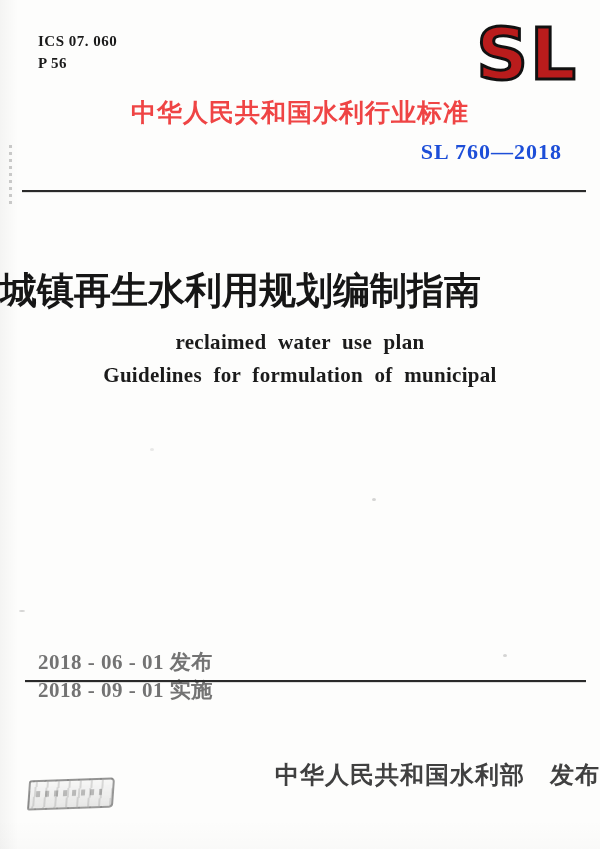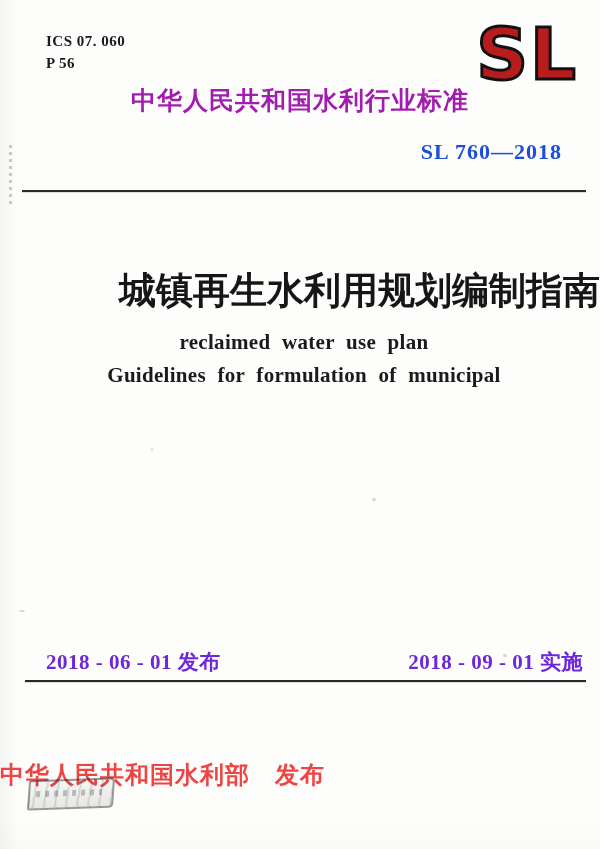--- a/index.html
+++ b/index.html
@@ -18,21 +18,21 @@
   }
   
   .page::before {
     content: "";
     position: absolute;
     inset: 0;
     background: linear-gradient(90deg, rgba(0,0,0,0.035) 0, rgba(0,0,0,0) 18px),
                 linear-gradient(0deg, rgba(0,0,0,0.015) 0, rgba(0,0,0,0) 30px);
     pointer-events: none;
   }
-  .serif { font-family: "Liberation Serif", serif; margin-left: 8px; }
+  .serif { font-family: "Liberation Serif", serif; }
   .sans  { font-family: "Liberation Sans", sans-serif; }
 
   .ics-block {
     position: absolute;
     left: 38px;
     top: 30px;
     font-size: 15px;
     font-weight: bold;
     letter-spacing: 0.5px;
     line-height: 22px;
@@ -47,26 +47,26 @@
     font-family: "DejaVu Sans", sans-serif;
     letter-spacing: 2px;
     line-height: 72px;
     color: #b91c1c;
     -webkit-text-stroke: 3px #111;
   }
   .standard-type {
     position: absolute;
     left: 0;
     right: 0;
-    top: 84px;
+    top: 96px;
     text-align: center;
     font-size: 25px;
     font-weight: bold;
     letter-spacing: 1px;
-    color: #a21caf;
+    color: #ef4444;
   }
   .standard-number {
     position: absolute;
     right: 38px;
     top: 139px;
     font-size: 22px;
     font-weight: bold;
     letter-spacing: 1px;
     color: #1d4ed8;
   }
@@ -77,21 +77,21 @@
     box-shadow: 0 0.5px 0 rgba(0,0,0,0.25);
   }
   .rule-top    { left: 22px; right: 14px; top: 190px; }
   .rule-bottom { left: 25px; right: 14px; top: 680px; }
 
   .title-zh {
     position: absolute;
     left: 0;
     right: 0;
     top: 266px;
-    text-align: right;
+    text-align: left;
     font-size: 37px;
     font-weight: bold;
     letter-spacing: 0px;
     color: #161616;
   }
   .title-en {
     position: absolute;
     left: 0;
     right: 0;
     top: 326px;
@@ -106,32 +106,33 @@
   .dates-row {
     position: absolute;
     left: 38px;
     right: 17px;
     top: 648px;
     display: flex;
     justify-content: space-between;
     font-size: 21px;
     font-weight: bold;
     letter-spacing: 0.5px;
-    color: #6d28d9;
+    color: #737373;
+    flex-direction: column;
   }
   .publisher {
     position: absolute;
     left: 0;
     right: 0;
     top: 759px;
-    text-align: left;
+    text-align: right;
     font-size: 24px;
     font-weight: bold;
     letter-spacing: 1px;
-    color: #ef4444;
+    color: #404040;
   }
   
   .stamp {
     position: absolute;
     left: 28px;
     top: 779px;
     width: 82px;
     height: 26px;
     transform: rotate(-2deg) skewX(-6deg);
     border: 2px solid rgba(35,35,35,0.55);

